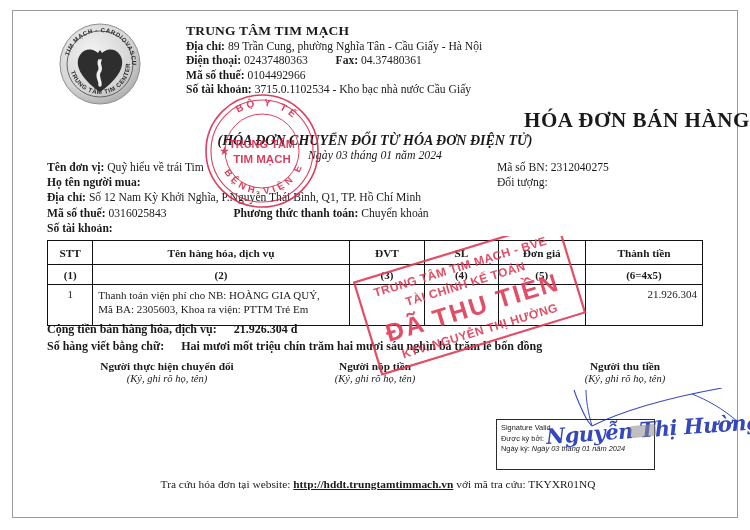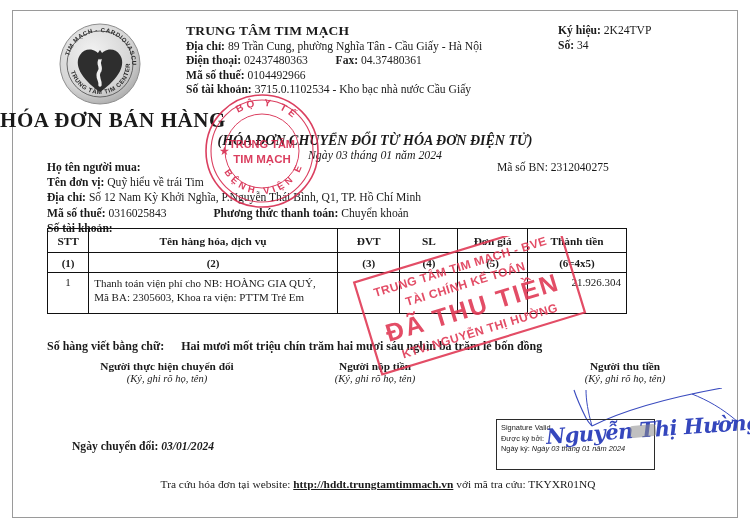--- a/index.html
+++ b/index.html
@@ -66,21 +66,21 @@
     line-height: 14.5px;
     font-size: 11.6px;
   }
   .ser-block b { font-weight: bold; }
 
   
   .doc-title {
     position: absolute;
     left: 0; top: 108px;
     width: 750px;
-    text-align: left;
+    text-align: right;
     font-size: 21px;
     font-weight: bold;
     letter-spacing: .6px;
   }
   .doc-subtitle {
     position: absolute;
     left: 0; top: 133px;
     width: 750px;
     text-align: center;
     font-size: 14px;
@@ -100,38 +100,38 @@
   .buyer {
     position: absolute;
     left: 47px;
     top: 160px;
     width: 440px;
     line-height: 15.2px;
     font-size: 11.6px;
   }
   .buyer .lbl { font-weight: bold; }
   .buyer .row { white-space: nowrap; }
-  .buyer .pay { display: inline-block; margin-left: 44px; text-align: right; }
+  .buyer .pay { display: inline-block; margin-left: 64px; text-align: right; }
 
   .buyer-right {
     position: absolute;
     left: 497px;
     top: 160px;
     width: 240px;
     line-height: 15.2px;
     font-size: 11.6px;
   }
   .buyer-right .lbl { font-weight: normal; }
 
   
   table.items {
     position: absolute;
     left: 47px;
-    top: 228px;
-    width: 580px;
+    top: 240px;
+    width: 656px;
     border-collapse: collapse;
     font-size: 11px;
     background: transparent;
   }
   table.items td, table.items th {
     border: 1px solid #111;
     padding: 0 5px;
     vertical-align: middle;
   }
   table.items thead th {
@@ -339,43 +339,33 @@
     <div class="org-line">
       <b>Mã số thuế:</b>
       <span>0104492966</span>
     </div>
     <div class="org-line">
       <b>Số tài khoản:</b>
       <span>3715.0.1102534 - Kho bạc nhà nước Cầu Giấy</span>
     </div>
   </div>
 
-  <div class="ser-block">
-    <div>
-      <b>Ký hiệu:</b>
-      <span>2K24TVP</span>
-    </div>
-    <div>
-      <b>Số:</b>
-      <span>34</span>
-    </div>
-  </div>
 
   <div class="doc-title">HÓA ĐƠN BÁN HÀNG</div>
   <div class="doc-subtitle">(HÓA ĐƠN CHUYỂN ĐỔI TỪ HÓA ĐƠN ĐIỆN TỬ)</div>
   <div class="doc-date">Ngày 03 tháng 01 năm 2024</div>
 
   <div class="buyer">
     <div class="row">
+      <span class="lbl">Tên đơn vị:</span>
+      <span>Quỹ hiểu về trái Tim</span>
+    </div>
+    <div class="row">
       <span class="lbl">Họ tên người mua:</span>
       <span></span>
-    </div>
-    <div class="row">
-      <span class="lbl">Tên đơn vị:</span>
-      <span>Quỹ hiểu về trái Tim</span>
     </div>
     <div class="row">
       <span class="lbl">Địa chỉ:</span>
       <span>Số 12 Nam Kỳ Khởi Nghĩa, P.Nguyễn Thái Bình, Q1, TP. Hồ Chí Minh</span>
     </div>
     <div class="row">
       <span class="lbl">Mã số thuế:</span>
       <span>0316025843</span>
       <span class="pay lbl">Phương thức thanh toán:</span>
       <span>Chuyển khoản</span>
@@ -383,20 +373,24 @@
     <div class="row">
       <span class="lbl">Số tài khoản:</span>
       <span></span>
     </div>
   </div>
 
   <div class="buyer-right">
     <div>
       <span class="lbl">Mã số BN:</span>
       <span>2312040275</span>
+    </div>
+    <div>
+      <span class="lbl">Đối tượng:</span>
+      <span></span>
     </div>
   </div>
 
   <table class="items">
     <thead>
       <tr>
         <th class="col-stt">STT</th>
         <th class="col-name">Tên hàng hóa, dịch vụ</th>
         <th class="col-dvt">ĐVT</th>
         <th class="col-sl">SL</th>
@@ -420,42 +414,42 @@
           <div class="desc-line">Mã BA: 2305603, Khoa ra viện: PTTM Trẻ Em</div>
         </td>
         <td></td>
         <td></td>
         <td></td>
         <td class="c-amt">21.926.304</td>
       </tr>
     </tbody>
   </table>
 
+  <div class="total-row">
+    <span>Cộng tiền bán hàng hóa, dịch vụ:</span>
+    <span class="amt">21.926.304 đ</span>
+  </div>
   <div class="words-row">
     <span>Số hàng viết bằng chữ:</span>
     <span class="val">Hai mươi mốt triệu chín trăm hai mươi sáu nghìn ba trăm lẻ bốn đồng</span>
   </div>
 
   <div class="sig sig-1">
     <span class="t">Người thực hiện chuyển đổi</span>
     <span class="s">(Ký, ghi rõ họ, tên)</span>
   </div>
   <div class="sig sig-2">
     <span class="t">Người nộp tiền</span>
     <span class="s">(Ký, ghi rõ họ, tên)</span>
   </div>
   <div class="sig sig-3">
     <span class="t">Người thu tiền</span>
     <span class="s">(Ký, ghi rõ họ, tên)</span>
   </div>
 
-  <div class="convert-date">
-    <span class="lbl">Ngày chuyển đổi:</span>
-    <span class="val">03/01/2024</span>
-  </div>
 
   <svg class="pen-mark" viewBox="0 0 170 40">
     <path d="M2 2 C 6 14, 10 22, 14 30 C 16 34, 18 36, 20 38" fill="none" stroke="#3a4bbf" stroke-width="1.1"></path>
     <path d="M14 2 C 14 12, 16 24, 20 38" fill="none" stroke="#3a4bbf" stroke-width="1"></path>
     <path d="M20 38 C 48 24, 95 10, 150 0" fill="none" stroke="#3a4bbf" stroke-width="1.1"></path>
     <path d="M120 6 C 135 12, 150 20, 166 34" fill="none" stroke="#3a4bbf" stroke-width="1"></path>
   </svg>
 
   <div class="sigbox">
     <div class="ln">Signature Valid</div>

